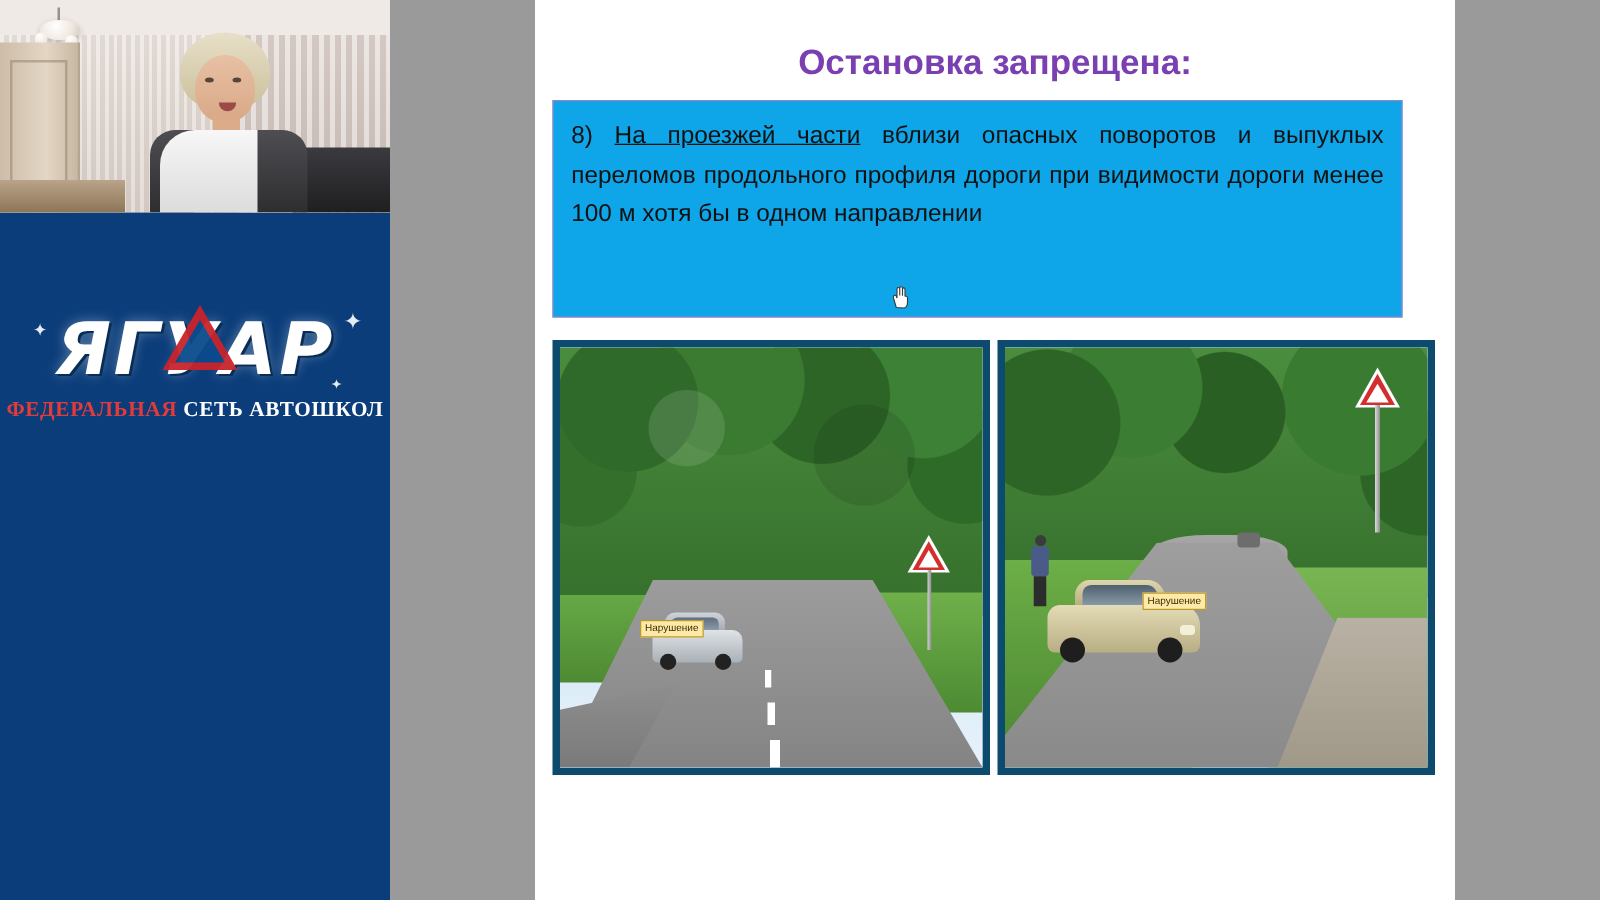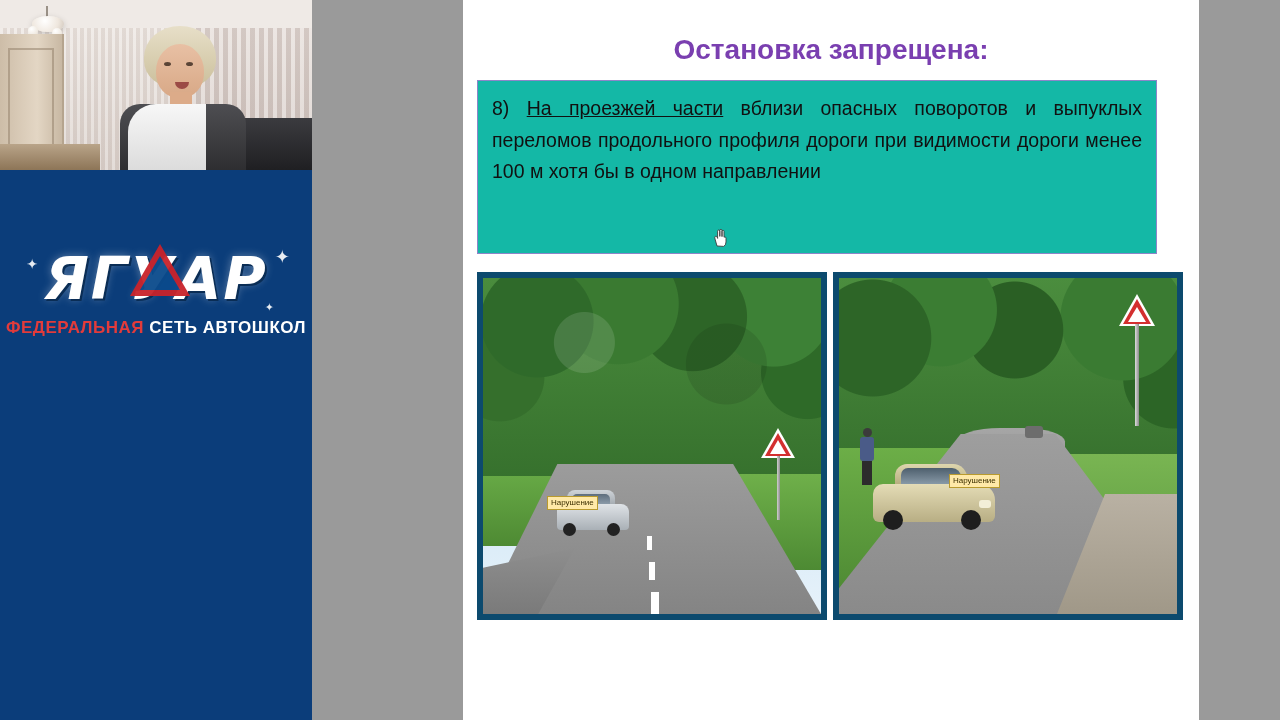--- a/index.html
+++ b/index.html
@@ -64,32 +64,32 @@
   .logo-text{font-family:"DejaVu Sans",sans-serif;font-weight:bold;font-style:italic;
       font-size:58px;letter-spacing:2px;color:#ffffff;line-height:1;
       text-shadow:2px 2px 0 #0a2d55, 0 0 10px rgba(255,255,255,.35);}
   .logo-tri{position:absolute;left:86px;top:-6px;width:0;height:0;
       border-left:30px solid transparent;border-right:30px solid transparent;
       border-bottom:52px solid #c9232b;opacity:.95;}
   .logo-tri:after{content:"";position:absolute;left:-20px;top:12px;width:0;height:0;
       border-left:20px solid transparent;border-right:20px solid transparent;
       border-bottom:34px solid #0a4a8c;}
   .logo-sub{margin-top:10px;font-size:17px;font-weight:bold;letter-spacing:.5px;
-      font-family:Liberation Sans, sans-serif;}
+      font-family:Liberation Serif, serif;}
   .logo-sub .red{color:#e23b3b;}
   .logo-sub .white{color:#ffffff;}
   .spark{position:absolute;color:#fff;font-size:14px;opacity:.9;}
 
   
   .gray-bg{position:absolute;left:312px;top:0;width:968px;height:720px;background:#9a9a9a;}
-  .slide{position:absolute;left:428px;top:0;width:736px;height:720px;background:#ffffff;margin-left:35px;}
+  .slide{position:absolute;left:428px;top:0;width:736px;height:720px;background:#ffffff;}
   .slide-title{position:absolute;left:0;top:34px;width:736px;text-align:center;
       font-family:"Liberation Sans",sans-serif;font-size:28px;font-weight:bold;color:#7a3fb0;}
   .text-box{position:absolute;left:14px;top:80px;width:680px;height:174px;
-      background:#14b8a6;border:1px solid #8d85c9;box-sizing:border-box;padding:12px 14px;}
+      background:#0ea5e9;border:1px solid #8d85c9;box-sizing:border-box;padding:12px 14px;}
   .text-box p{margin:0;font-size:19.5px;line-height:1.62;color:#111;text-align:justify;
       text-align-last:left;font-family:"Liberation Sans",sans-serif;}
   .u{text-decoration:underline;}
 
   .photos{position:absolute;left:14px;top:272px;width:700px;height:336px;}
   .photo{position:absolute;top:0;width:338px;height:336px;border:6px solid #0c4a6e;overflow:hidden;}
   .photo.left{left:0;}
   .photo.right{left:356px;}
 
   

